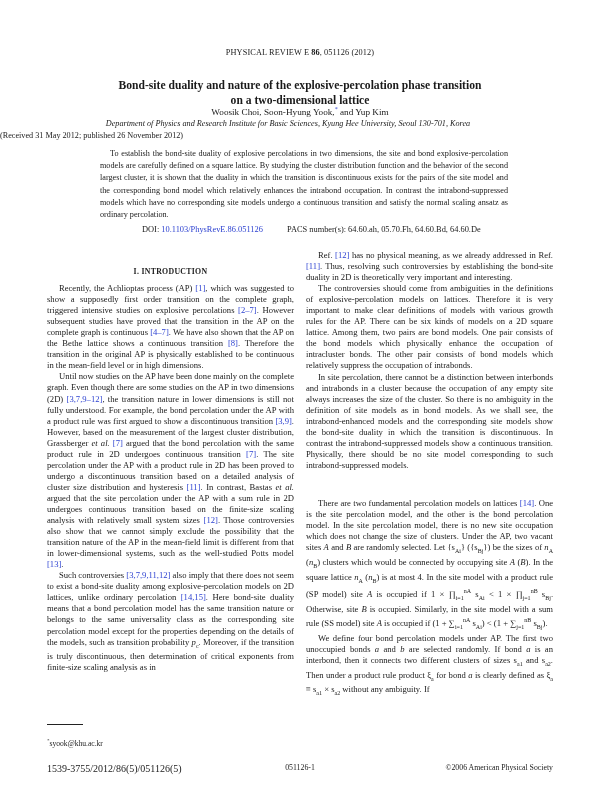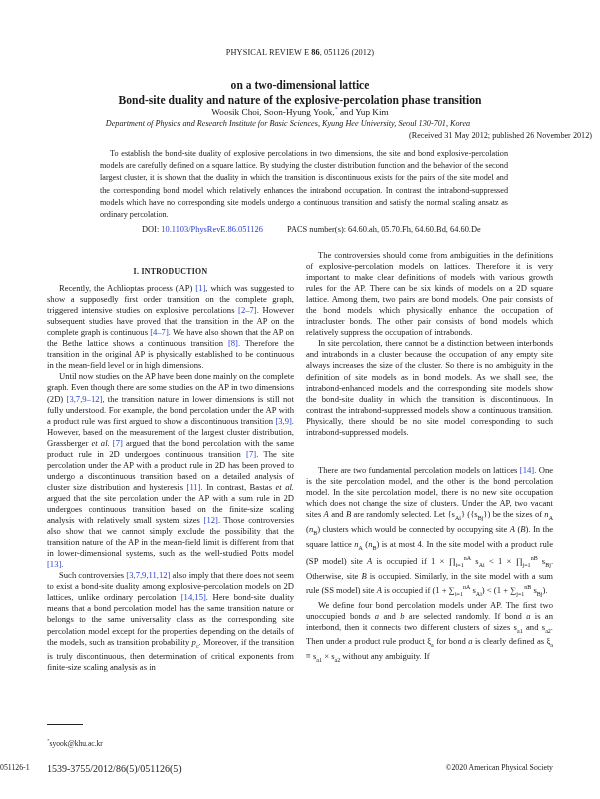--- a/index.html
+++ b/index.html
@@ -5,51 +5,51 @@
   html, body { margin:0; padding:0; background:#ffffff; }
   body { width:600px; height:799px; position:relative; overflow:hidden;
          font-family:"Liberation Serif", "DejaVu Serif", serif; color:#1a1a1a; }
   .abs { position:absolute; }
   .header { top:48px; left:0; width:600px; text-align:center; font-size:8.3px; letter-spacing:0.1px; }
   .header b { font-weight:bold; }
   .title { top:78px; left:0; width:600px; text-align:center; font-size:11.6px; font-weight:bold; line-height:15px; }
   .authors { top:106px; left:0; width:600px; text-align:center; font-size:9.2px; }
   .authors sup { color:#2a3fd0; font-size:6px; }
   .affil { top:119px; left:0; width:576px; text-align:center; font-size:8.2px; font-style:italic; }
-  .received { top:131px; left:0; width:580px; text-align:right; font-size:8.2px;padding-left:12px; }
+  .received { top:131px; left:0; width:580px; text-align:left; font-size:8.2px; }
   .abstract { top:148px; left:100px; width:408px; font-size:8.2px; line-height:12.2px; text-align:justify; text-indent:10px; }
   .doi { top:225px; left:100px; font-size:8.4px;margin-left:42px; }
   .doi a { color:#2a3fd0; text-decoration:none; }
   .pacs { top:225px; left:287px; font-size:8.4px; }
   .col { font-size:8.6px; line-height:11.05px; text-align:justify; }
   .col p { margin:0; text-indent:12px; }
   .col-left { top:266px; left:47px; width:247px; }
   .col-right { top:250px; left:306px; width:247px; }
   .sec-head { text-align:center; font-weight:bold; font-size:7.8px; letter-spacing:0.3px; margin:0 0 6px 0; text-indent:0 !important; }
   .ref { color:#2a3fd0; }
   .footnote-rule { top:724px; left:47px; width:36px; border-top:1px solid #222; height:0; }
   .footnote { top:738px; left:47px; font-size:7.6px; }
   .footnote sup { font-size:5px; }
   .footer-left { top:763px; left:47px; font-size:10px; }
-  .footer-center { top:763px; left:0; width:600px; font-size:7.8px; }
+  .footer-center { top:763px; left:0; width:600px; text-align:center; font-size:7.8px; }
   .footer-right { top:763px; left:420px; width:133px; text-align:right; font-size:7.8px; }
   .gap { height:27px; }
   i { font-style:italic;margin-top:40px; }
 </style>
 </head>
 <body>
 
 <div class="abs header">
   <span>PHYSICAL REVIEW E</span>
   <b>86</b><span>, 051126 (2012)</span>
 </div>
 
 <div class="abs title">
+  <div>Bond-site duality and nature of the explosive-percolation phase transition</div>
   <div>on a two-dimensional lattice</div>
-  <div>Bond-site duality and nature of the explosive-percolation phase transition</div>
 </div>
 
 <div class="abs authors">
   <span>Woosik Choi, Soon-Hyung Yook,</span><sup>*</sup><span> and Yup Kim</span>
 </div>
 
 <div class="abs affil">Department of Physics and Research Institute for Basic Sciences, Kyung Hee University, Seoul 130-701, Korea</div>
 <div class="abs received">(Received 31 May 2012; published 26 November 2012)</div>
 
 <div class="abs abstract">To establish the bond-site duality of explosive percolations in two dimensions, the site and bond explosive-percolation models are carefully defined on a square lattice. By studying the cluster distribution function and the behavior of the second largest cluster, it is shown that the duality in which the transition is discontinuous exists for the pairs of the site model and the corresponding bond model which relatively enhances the intrabond occupation. In contrast the intrabond-suppressed models which have no corresponding site models undergo a continuous transition and satisfy the normal scaling ansatz as ordinary percolation.</div>
@@ -63,30 +63,31 @@
   <div class="sec-head">I. INTRODUCTION</div>
   <div>
       <p>Recently, the Achlioptas process (AP) <span class="ref">[1]</span>, which was suggested to show a supposedly first order transition on the complete graph, triggered intensive studies on explosive percolations <span class="ref">[2–7]</span>. However subsequent studies have proved that the transition in the AP on the complete graph is continuous <span class="ref">[4–7]</span>. We have also shown that the AP on the Bethe lattice shows a continuous transition <span class="ref">[8]</span>. Therefore the transition in the original AP is physically established to be continuous in the mean-field level or in high dimensions.</p>
       <p>Until now studies on the AP have been done mainly on the complete graph. Even though there are some studies on the AP in two dimensions (2D) <span class="ref">[3,7,9–12]</span>, the transition nature in lower dimensions is still not fully understood. For example, the bond percolation under the AP with a product rule was first argued to show a discontinuous transition <span class="ref">[3,9]</span>. However, based on the measurement of the largest cluster distribution, Grassberger <i>et al.</i> <span class="ref">[7]</span> argued that the bond percolation with the same product rule in 2D undergoes continuous transition <span class="ref">[7]</span>. The site percolation under the AP with a product rule in 2D has been proved to undergo a discontinuous transition based on a detailed analysis of cluster size distribution and hysteresis <span class="ref">[11]</span>. In contrast, Bastas <i>et al.</i> argued that the site percolation under the AP with a sum rule in 2D undergoes continuous transition based on the finite-size scaling analysis with relatively small system sizes <span class="ref">[12]</span>. Those controversies also show that we cannot simply exclude the possibility that the transition nature of the AP in the mean-field limit is different from that in lower-dimensional systems, such as the well-studied Potts model <span class="ref">[13]</span>.</p>
       <p>Such controversies <span class="ref">[3,7,9,11,12]</span> also imply that there does not seem to exist a bond-site duality among explosive-percolation models on 2D lattices, unlike ordinary percolation <span class="ref">[14,15]</span>. Here bond-site duality means that a bond percolation model has the same transition nature or belongs to the same universality class as the corresponding site percolation model except for the properties depending on the details of the models, such as transition probability <i>p</i><sub style="font-size: 6px;">c</sub>. Moreover, if the transition is truly discontinuous, then determination of critical exponents from finite-size scaling analysis as in</p>
     </div>
 </div>
 
 <div class="abs col col-right">
   <div>
+      <p>Ref. <span class="ref">[12]</span> has no physical meaning, as we already addressed in Ref. <span class="ref">[11]</span>. Thus, resolving such controversies by establishing the bond-site duality in 2D is theoretically very important and interesting.</p>
       <p>The controversies should come from ambiguities in the definitions of explosive-percolation models on lattices. Therefore it is very important to make clear definitions of models with various growth rules for the AP. There can be six kinds of models on a 2D square lattice. Among them, two pairs are bond models. One pair consists of the bond models which physically enhance the occupation of intracluster bonds. The other pair consists of bond models which relatively suppress the occupation of intrabonds.</p>
       <p>In site percolation, there cannot be a distinction between interbonds and intrabonds in a cluster because the occupation of any empty site always increases the size of the cluster. So there is no ambiguity in the definition of site models as in bond models. As we shall see, the intrabond-enhanced models and the corresponding site models show the bond-site duality in which the transition is discontinuous. In contrast the intrabond-suppressed models show a continuous transition. Physically, there should be no site model corresponding to such intrabond-suppressed models.</p>
     </div>
   <div class="gap"></div>
   <div>
       <p>There are two fundamental percolation models on lattices <span class="ref">[14]</span>. One is the site percolation model, and the other is the bond percolation model. In the site percolation model, there is no new site occupation which does not change the size of clusters. Under the AP, two vacant sites <i>A</i> and <i>B</i> are randomly selected. Let {s<sub style="font-size: 6px;">Ai</sub>} ({s<sub style="font-size: 6px;">Bj</sub>}) be the sizes of <i>n</i><sub style="font-size: 6px;">A</sub> (<i>n</i><sub style="font-size: 6px;">B</sub>) clusters which would be connected by occupying site <i>A</i> (<i>B</i>). In the square lattice <i>n</i><sub style="font-size: 6px;">A</sub> (<i>n</i><sub style="font-size: 6px;">B</sub>) is at most 4. In the site model with a product rule (SP model) site <i>A</i> is occupied if 1 × ∏<sub style="font-size: 6px;">i=1</sub><sup style="font-size: 6px;">nA</sup> s<sub style="font-size: 6px;">Ai</sub> &lt; 1 × ∏<sub style="font-size: 6px;">j=1</sub><sup style="font-size: 6px;">nB</sup> s<sub style="font-size: 6px;">Bj</sub>. Otherwise, site <i>B</i> is occupied. Similarly, in the site model with a sum rule (SS model) site <i>A</i> is occupied if (1 + ∑<sub style="font-size: 6px;">i=1</sub><sup style="font-size: 6px;">nA</sup> s<sub style="font-size: 6px;">Ai</sub>) &lt; (1 + ∑<sub style="font-size: 6px;">j=1</sub><sup style="font-size: 6px;">nB</sup> s<sub style="font-size: 6px;">Bj</sub>).</p>
       <p>We define four bond percolation models under AP. The first two unoccupied bonds <i>a</i> and <i>b</i> are selected randomly. If bond <i>a</i> is an interbond, then it connects two different clusters of sizes s<sub style="font-size: 6px;">a1</sub> and s<sub style="font-size: 6px;">a2</sub>. Then under a product rule product ξ<sub style="font-size: 6px;">a</sub> for bond <i>a</i> is clearly defined as ξ<sub style="font-size: 6px;">a</sub> ≡ s<sub style="font-size: 6px;">a1</sub> × s<sub style="font-size: 6px;">a2</sub> without any ambiguity. If</p>
     </div>
 </div>
 
 <div class="abs footnote-rule"></div>
 <div class="abs footnote">
   <sup>*</sup><span>syook@khu.ac.kr</span>
 </div>
 
 <div class="abs footer-left">1539-3755/2012/86(5)/051126(5)</div>
 <div class="abs footer-center">051126-1</div>
-<div class="abs footer-right">©2020 American Physical Society</div>
+<div class="abs footer-right">©2006 American Physical Society</div>
 
 </body></html>

